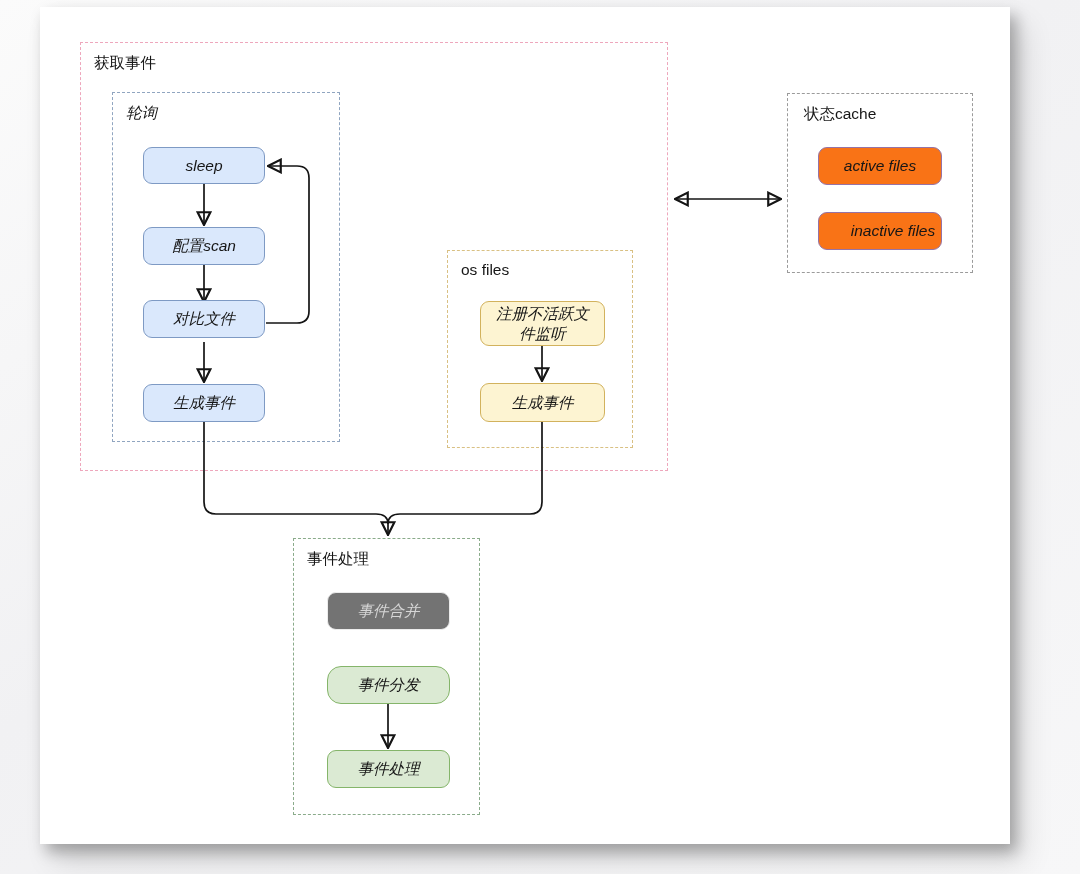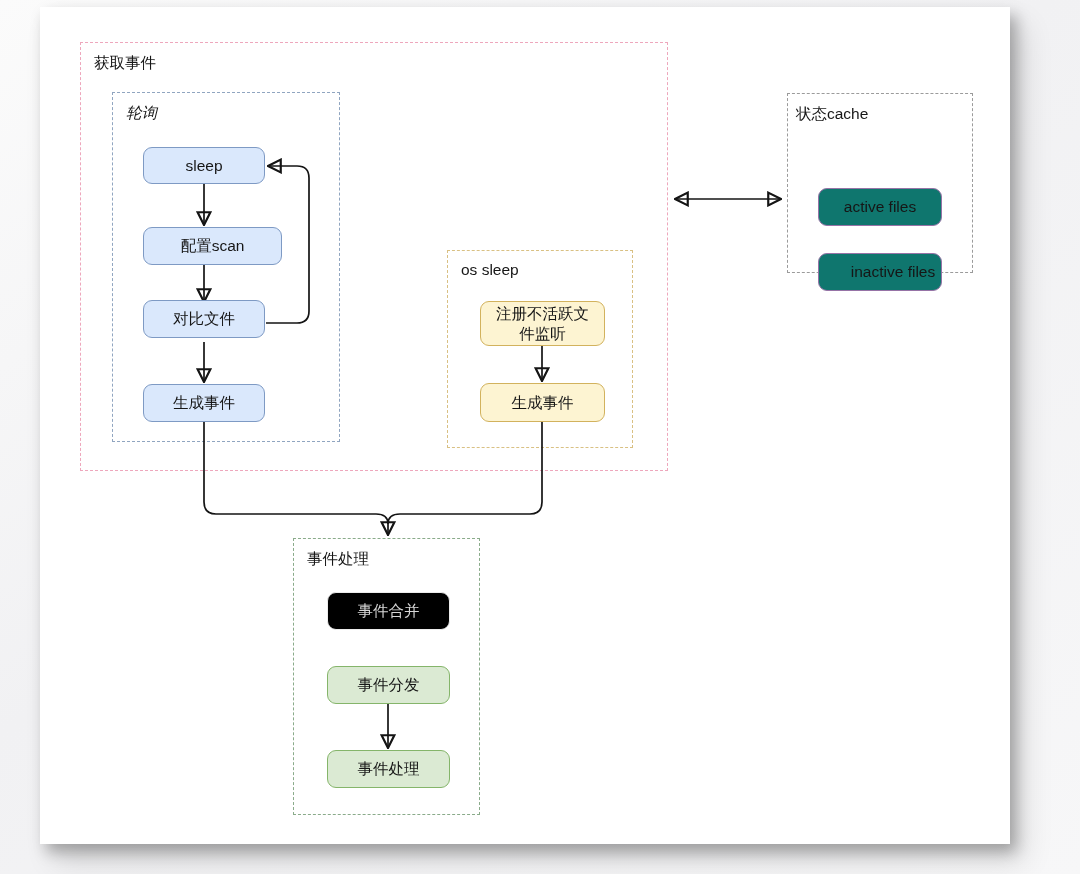--- a/index.html
+++ b/index.html
@@ -24,50 +24,50 @@
   }
   .g-pink{border-color:#eea7bc;}
   .g-blue{border-color:#90a5c0;font-style:italic;}
   .g-tan{border-color:#d9c083;}
   .g-gray{border-color:#9b9b9b;}
   .g-green{border-color:#8aab8a;}
   .node{
     position:absolute;box-sizing:border-box;
     border-radius:9px;border:1px solid #888;
     display:flex;align-items:center;justify-content:center;text-align:center;
-    font-size:15.5px;color:#161616;line-height:1.25;
+    font-size:15.5px;color:#161616;line-height:1.25;font-style:italic;
   }
   .n-blue{background:#dae8fc;border-color:#7e9ac4;}
   .n-yellow{background:#fdf4d2;border-color:#d2b25d;}
-  .n-purple{background:#0f766e;border-color:#9673a6;margin-top:41px;}
+  .n-purple{background:#f97316;border-color:#9673a6;}
   .n-green{background:#dbead3;border-color:#85b56a;}
-  .n-faded{background:#000000;border-color:#ececec;color:#d6d6d6;}
+  .n-faded{background:#737373;border-color:#ececec;color:#d6d6d6;}
   svg.connectors{position:absolute;left:0;top:0;pointer-events:none;}
   svg.connectors path{fill:none;stroke:#141414;stroke-width:1.7;}
 </style>
 </head>
 <body>
 
 <div class="stage">
   <div class="page"></div>
 
   <div class="group g-pink" style="left:80px;top:42px;width:588px;height:429px;">
     <span class="glabel">获取事件</span>
   </div>
 
   <div class="group g-blue" style="left:112px;top:92px;width:228px;height:350px;">
     <span class="glabel">轮询</span>
   </div>
 
   <div class="group g-tan" style="left:447px;top:250px;width:186px;height:198px;">
-    <span class="glabel">os sleep</span>
+    <span class="glabel">os files</span>
   </div>
 
   <div class="group g-gray" style="left:787px;top:93px;width:186px;height:180px;">
-    <span class="glabel" style="left:8px;">状态cache</span>
+    <span class="glabel" style="left:16px;">状态cache</span>
   </div>
 
   <div class="group g-green" style="left:293px;top:538px;width:187px;height:277px;">
     <span class="glabel">事件处理</span>
   </div>
 
   <svg class="connectors" width="1080" height="874" viewBox="0 0 1080 874">
     <defs>
       <marker id="ah" viewBox="0 0 12 12" refX="11" refY="6" markerWidth="9" markerHeight="9" orient="auto-start-reverse">
         <path d="M1,1 L11,6 L1,11 Z" fill="#141414" stroke="none"></path>
@@ -81,21 +81,21 @@
     <path d="M204 422 L204 502 Q204 514 216 514 L376 514 Q388 514 388 524 L388 535" marker-end="url(#ah)"></path>
     <path d="M542 422 L542 502 Q542 514 530 514 L400 514 Q388 514 388 524"></path>
     <path d="M388 704 L388 748" marker-end="url(#ah)"></path>
     <path d="M675 199 L781 199" marker-start="url(#ah)" marker-end="url(#ah)"></path>
   </svg>
 
   <div class="node n-blue" style="left:143px;top:147px;width:122px;height:37px;">
     <span>sleep</span>
   </div>
 
-  <div class="node n-blue" style="left:143px;top:227px;width:139px;height:38px;">
+  <div class="node n-blue" style="left:143px;top:227px;width:122px;height:38px;">
     <span>配置scan</span>
   </div>
 
   <div class="node n-blue" style="left:143px;top:300px;width:122px;height:38px;">
     <span>对比文件</span>
   </div>
 
   <div class="node n-blue" style="left:143px;top:384px;width:122px;height:38px;">
     <span>生成事件</span>
   </div>
@@ -113,20 +113,20 @@
   </div>
 
   <div class="node n-purple" style="left:818px;top:212px;width:124px;height:38px;padding-left:26px;">
     <span>inactive files</span>
   </div>
 
   <div class="node n-faded" style="left:327px;top:592px;width:123px;height:38px;">
     <span>事件合并</span>
   </div>
 
-  <div class="node n-green" style="left:327px;top:666px;width:123px;height:38px;">
+  <div class="node n-green" style="left:327px;top:666px;width:123px;height:38px;border-radius:14px;">
     <span>事件分发</span>
   </div>
 
   <div class="node n-green" style="left:327px;top:750px;width:123px;height:38px;">
     <span>事件处理</span>
   </div>
 </div>
 
 </body></html>

